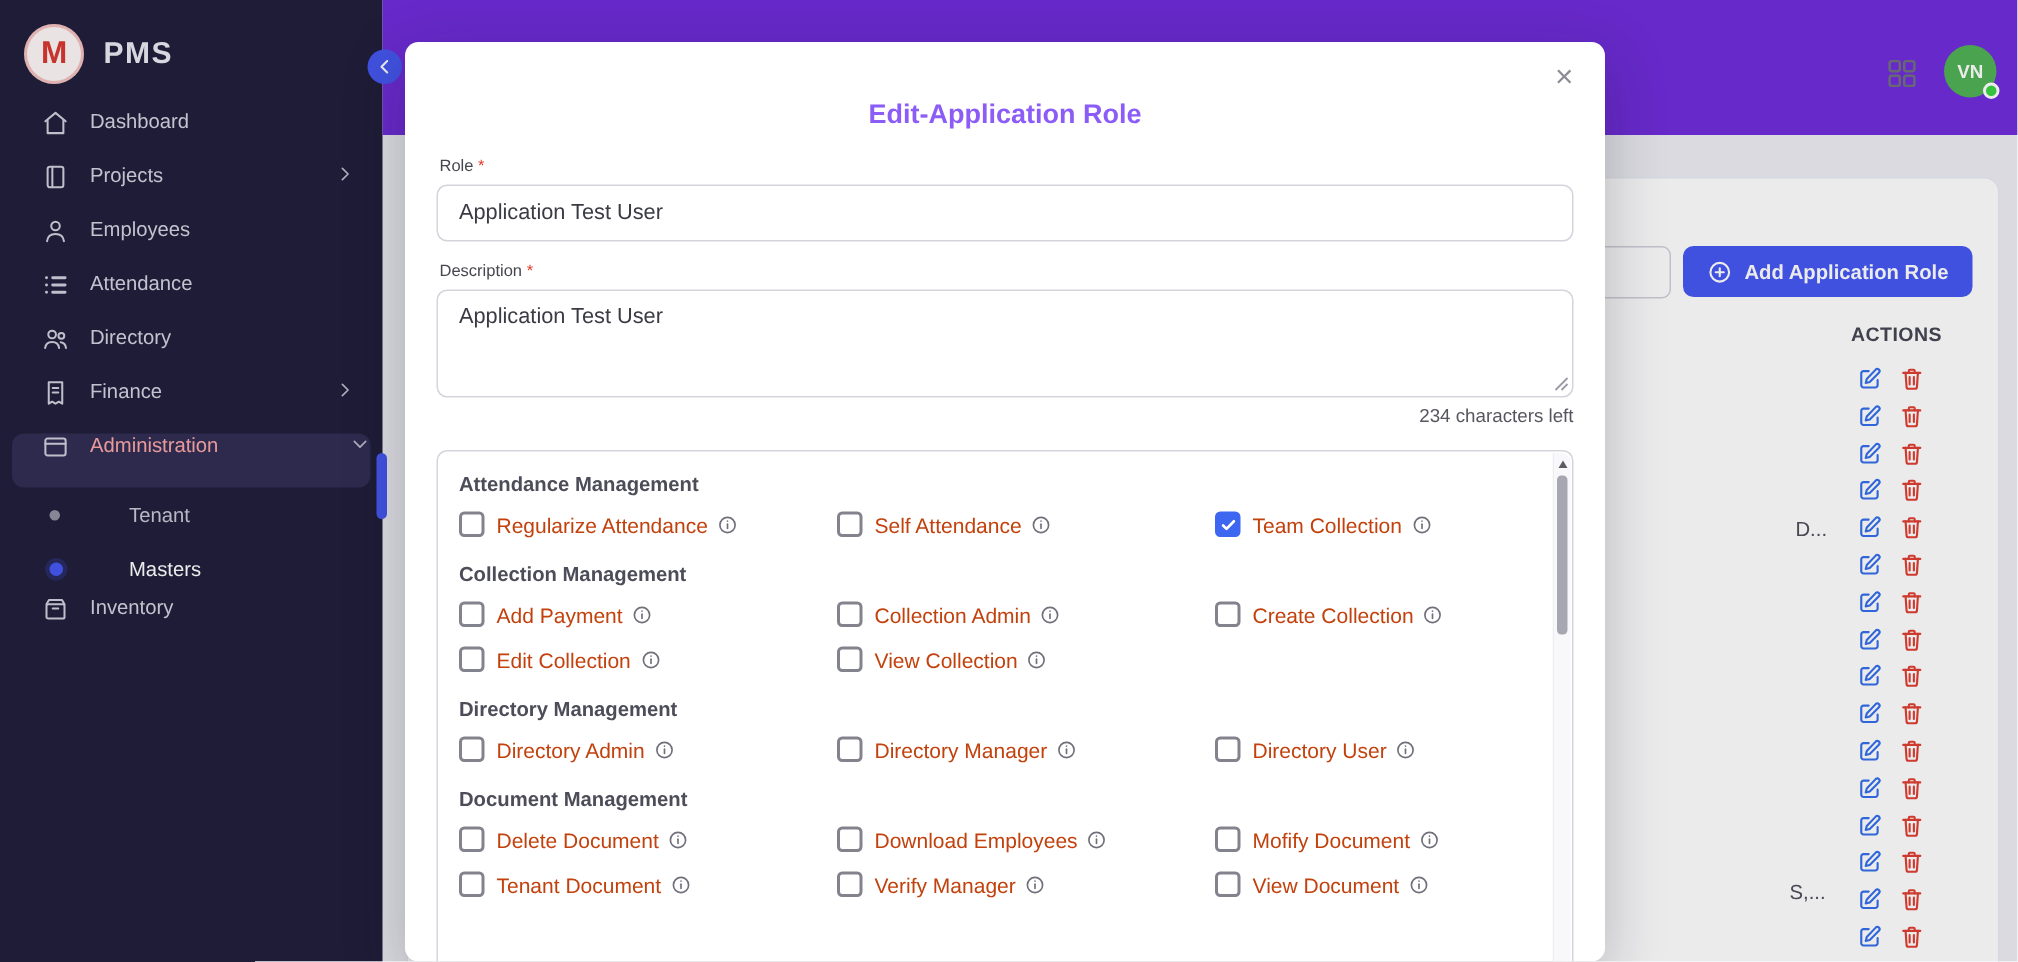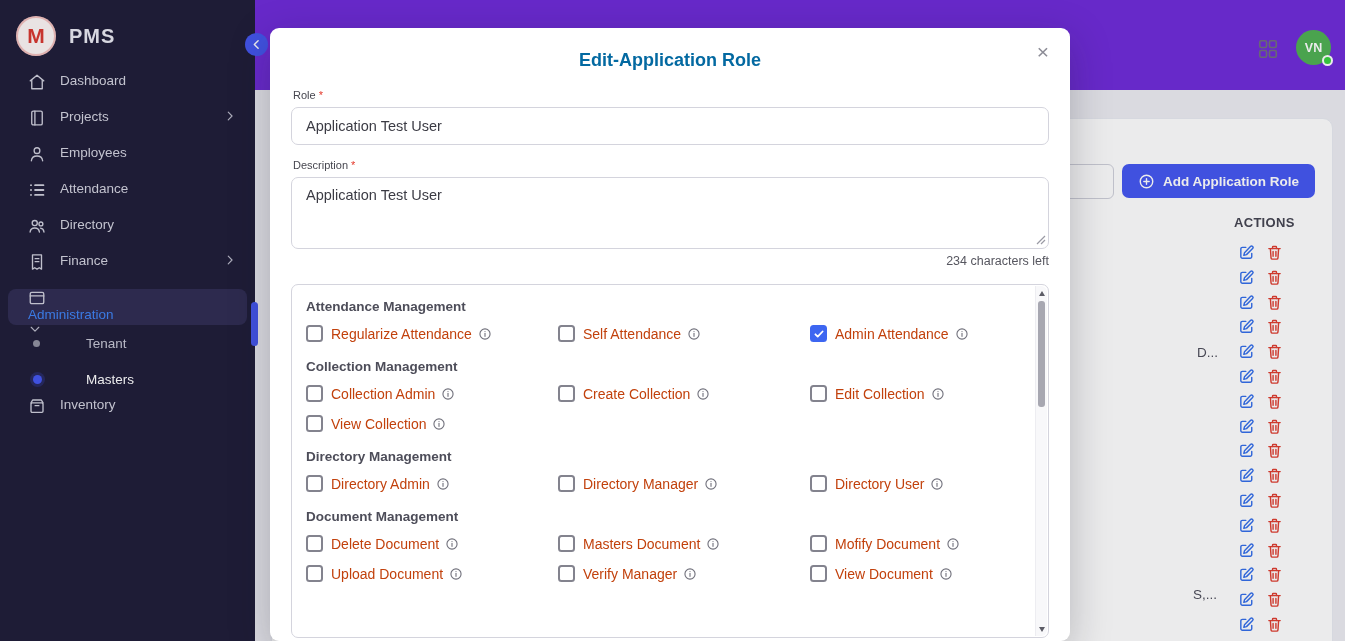--- a/index.html
+++ b/index.html
@@ -15,21 +15,21 @@
   .logo-circle{width:40px;height:40px;border-radius:50%;background:#fdf6f5;display:grid;place-items:center;
     color:var(--logo_red,#d7342c);font-weight:800;font-size:21px;box-shadow:inset 0 0 0 2px rgba(215,52,44,.28);}
   .logo-text{color:#e9e9f2;font-size:20px;font-weight:700;letter-spacing:1px;}
   .nav{padding-top:9px;}
   .nav-item{display:flex;align-items:flex-start;height:36px;padding:0 18px 0 28px;color:#d3d3df;font-size:13.5px;cursor:pointer;}
   .nav-icon{width:18px;height:18px;margin-right:14px;flex:0 0 auto;color:#cfcfdc;}
   .nav-icon svg{width:18px;height:18px;display:block;}
   .nav-label{flex:1;}
   .nav-chev{width:14px;height:14px;color:#b9b9c8;}
   .nav-chev svg{width:14px;height:14px;display:block;}
-  .nav-item.active{background:var(--sidebar_active_bg,#2c2950);margin:0 8px;padding:0 0 0 20px;border-radius:8px;color:#3b82f6;flex-direction:column;}
+  .nav-item.active{background:var(--sidebar_active_bg,#2c2950);margin:0 8px;padding:0 0 0 20px;border-radius:8px;color:#fca5a5;}
   .sub-item{display:flex;align-items:center;height:36px;padding-left:33px;color:#c6c6d4;font-size:13.5px;cursor:pointer;}
   .sub-item.active{color:#fff;text-align:right;}
   .sub-dot{width:7px;height:7px;border-radius:50%;background:#8f8f9f;margin-right:46px;flex:0 0 auto;}
   .sub-dot.active{width:9px;height:9px;background:var(--accent,#4154f1);box-shadow:0 0 0 3px rgba(65,84,241,.22);margin-right:44px;}
   .active-indicator{position:absolute;left:251px;top:302px;width:7px;height:44px;border-radius:4px;background:var(--accent,#4154f1);z-index:3;}
 
   
   .topbar{position:absolute;left:255px;right:0;top:0;height:90px;background:#6d28d9;z-index:1;}
   .grid-btn{position:absolute;right:66px;top:38px;width:22px;height:22px;color:#6e6e7a;cursor:pointer;}
   .grid-btn svg{width:22px;height:22px;display:block;}
@@ -58,21 +58,21 @@
   .act.edit{color:var(--edit_icon,#2f6bea);}
   .act.del{color:var(--delete_icon,#df3a2c);}
   .peek{position:absolute;font-size:13.5px;color:#4a4a57;white-space:nowrap;}
   .peek1{left:925px;top:226px;}
   .peek2{left:921px;top:468px;}
 
   
   .overlay{position:absolute;inset:0;background:rgba(55,55,65,.10);z-index:10;}
   .modal{position:absolute;left:270px;top:28px;width:800px;height:613px;background:#fff;border-radius:9px;
     box-shadow:0 12px 40px rgba(25,25,35,.25);z-index:20;padding:22px 21px 0;box-sizing:border-box;overflow:hidden;}
-  .modal-title{margin:0;text-align:center;font-size:18px;font-weight:700;color:#0369a1;line-height:21px;}
+  .modal-title{margin:16px;text-align:center;font-size:18px;font-weight:700;color:#8b5cf6;line-height:21px;}
   .modal-close{position:absolute;top:9px;right:17px;font-size:21px;color:#8c8c96;cursor:pointer;line-height:1;padding:4px;}
   .field-label{margin:14px 2px 6px;font-size:11px;color:#46464f;}
   .field-label.first{margin-top:18px;}
   .req{color:var(--required,#e4392b);}
   .text-input{width:100%;height:38px;border:1px solid #d4d4dd;border-radius:7px;padding:0 14px;font-size:14.5px;
     color:#3b3b44;font-family:inherit;box-sizing:border-box;outline:none;background:#fff;}
   .ta-wrap{position:relative;}
   .text-area{width:100%;height:72px;border:1px solid #d4d4dd;border-radius:7px;padding:9px 14px;font-size:14.5px;
     color:#3b3b44;font-family:inherit;box-sizing:border-box;resize:none;display:block;outline:none;background:#fff;}
   .resize-handle{position:absolute;right:3px;bottom:4px;width:10px;height:10px;}
@@ -556,34 +556,45 @@
                   <path d="M12 7.6h.01"></path>
                 </svg>
               </span>
             </label>
             <label class="perm-item">
               <span class="cbx checked">
                 <svg viewBox="0 0 24 24" fill="none" stroke="#fff" stroke-width="3.6" stroke-linecap="round" stroke-linejoin="round">
                   <path d="M4.8 12.6l4.6 4.6L19.2 7"></path>
                 </svg>
               </span>
-              <span class="perm-label">Admin Attendance</span>
+              <span class="perm-label">Team Collection</span>
               <span class="info">
                 <svg viewBox="0 0 24 24" fill="none" stroke="currentColor" stroke-width="1.9" stroke-linecap="round" stroke-linejoin="round">
                   <circle cx="12" cy="12" r="8.7"></circle>
                   <path d="M12 11v5"></path>
                   <path d="M12 7.6h.01"></path>
                 </svg>
               </span>
             </label>
           </div>
           <div class="perm-heading">Collection Management</div>
           <div class="perm-grid">
             <label class="perm-item">
               <span class="cbx"></span>
+              <span class="perm-label">Add Payment</span>
+              <span class="info">
+                <svg viewBox="0 0 24 24" fill="none" stroke="currentColor" stroke-width="1.9" stroke-linecap="round" stroke-linejoin="round">
+                  <circle cx="12" cy="12" r="8.7"></circle>
+                  <path d="M12 11v5"></path>
+                  <path d="M12 7.6h.01"></path>
+                </svg>
+              </span>
+            </label>
+            <label class="perm-item">
+              <span class="cbx"></span>
               <span class="perm-label">Collection Admin</span>
               <span class="info">
                 <svg viewBox="0 0 24 24" fill="none" stroke="currentColor" stroke-width="1.9" stroke-linecap="round" stroke-linejoin="round">
                   <circle cx="12" cy="12" r="8.7"></circle>
                   <path d="M12 11v5"></path>
                   <path d="M12 7.6h.01"></path>
                 </svg>
               </span>
             </label>
             <label class="perm-item">
@@ -664,21 +675,21 @@
               <span class="info">
                 <svg viewBox="0 0 24 24" fill="none" stroke="currentColor" stroke-width="1.9" stroke-linecap="round" stroke-linejoin="round">
                   <circle cx="12" cy="12" r="8.7"></circle>
                   <path d="M12 11v5"></path>
                   <path d="M12 7.6h.01"></path>
                 </svg>
               </span>
             </label>
             <label class="perm-item">
               <span class="cbx"></span>
-              <span class="perm-label">Masters Document</span>
+              <span class="perm-label">Download Employees</span>
               <span class="info">
                 <svg viewBox="0 0 24 24" fill="none" stroke="currentColor" stroke-width="1.9" stroke-linecap="round" stroke-linejoin="round">
                   <circle cx="12" cy="12" r="8.7"></circle>
                   <path d="M12 11v5"></path>
                   <path d="M12 7.6h.01"></path>
                 </svg>
               </span>
             </label>
             <label class="perm-item">
               <span class="cbx"></span>
@@ -686,21 +697,21 @@
               <span class="info">
                 <svg viewBox="0 0 24 24" fill="none" stroke="currentColor" stroke-width="1.9" stroke-linecap="round" stroke-linejoin="round">
                   <circle cx="12" cy="12" r="8.7"></circle>
                   <path d="M12 11v5"></path>
                   <path d="M12 7.6h.01"></path>
                 </svg>
               </span>
             </label>
             <label class="perm-item">
               <span class="cbx"></span>
-              <span class="perm-label">Upload Document</span>
+              <span class="perm-label">Tenant Document</span>
               <span class="info">
                 <svg viewBox="0 0 24 24" fill="none" stroke="currentColor" stroke-width="1.9" stroke-linecap="round" stroke-linejoin="round">
                   <circle cx="12" cy="12" r="8.7"></circle>
                   <path d="M12 11v5"></path>
                   <path d="M12 7.6h.01"></path>
                 </svg>
               </span>
             </label>
             <label class="perm-item">
               <span class="cbx"></span>

